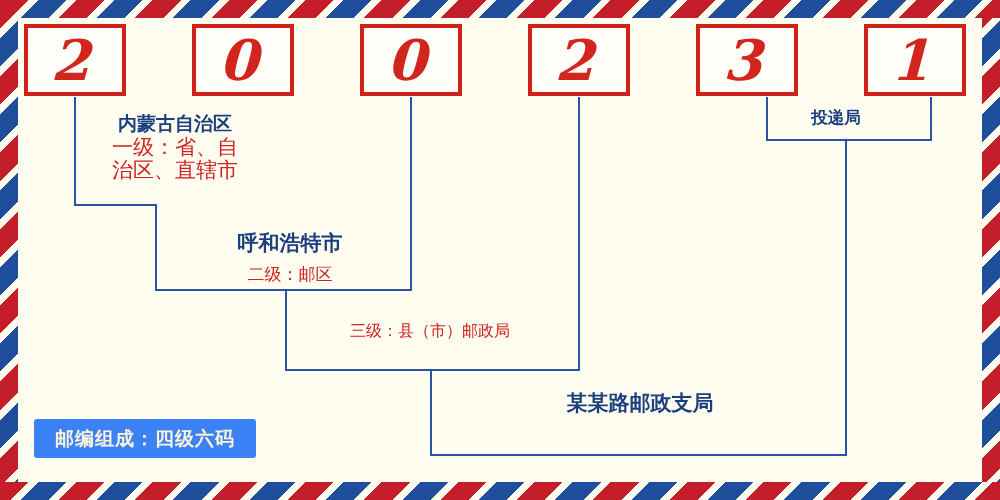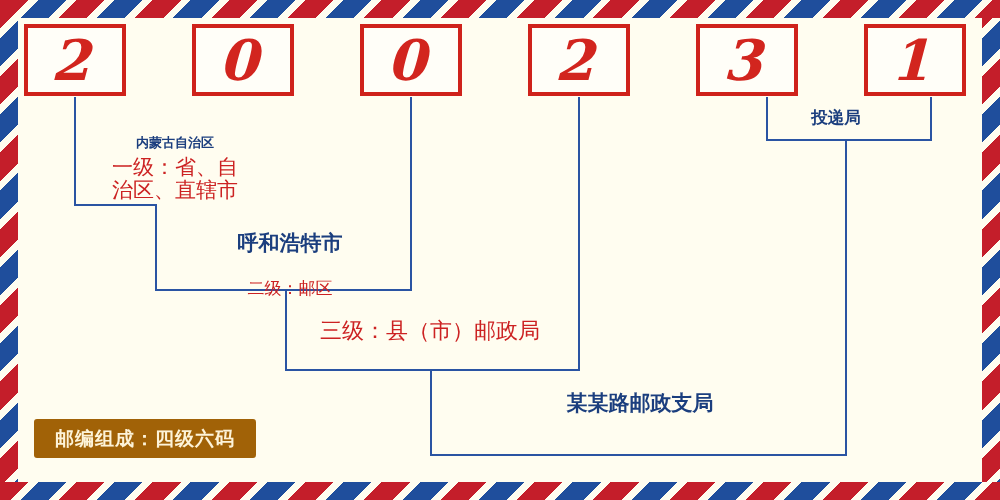--- a/index.html
+++ b/index.html
@@ -37,34 +37,34 @@
 
   
   .line{position:absolute;background:#2a54a3;}
   .line.h{height:2px;}
   .line.v{width:2px;}
 
   
   .label{position:absolute;text-align:center;}
   .label .title{font-weight:bold;color:#1b3e7e;}
   .label .sub{color:#cc2222;}
-  .lbl1 .title{font-size:13px;line-height:26px;margin-top:20px;}
+  .lbl1 .title{font-size:19px;line-height:26px;}
   .lbl1 .sub{font-size:21px;line-height:23px;}
   .lbl2 .title{font-size:21px;line-height:27px;margin-top:8px;}
-  .lbl2 .sub{font-size:17px;line-height:23px;margin-top:20px;}
+  .lbl2 .sub{font-size:17px;line-height:23px;margin-top:6px;}
   .lbl3 .title{font-size:16.5px;line-height:22px;}
-  .lbl3 .sub{font-size:22px;line-height:22px;margin-top:7px;}
+  .lbl3 .sub{font-size:16px;line-height:22px;margin-top:7px;}
   .lbl4 .title{font-size:21px;line-height:22px;}
   .lbl4 .sub{font-size:16px;line-height:22px;margin-top:9px;}
   .lbl5 .title{font-size:16.5px;line-height:22px;}
 
   
   .badge{
     position:absolute;left:34px;top:419px;width:222px;height:39px;
-    background:#a16207;color:#fdf3d8;border-radius:3px;
+    background:#3b82f6;color:#fdf3d8;border-radius:3px;
     font-size:19px;font-weight:bold;line-height:39px;text-align:center;
     letter-spacing:1px;
   }
 </style>
 </head>
 <body>
 
 <div class="page">
 
   <div class="airmail left"></div>

